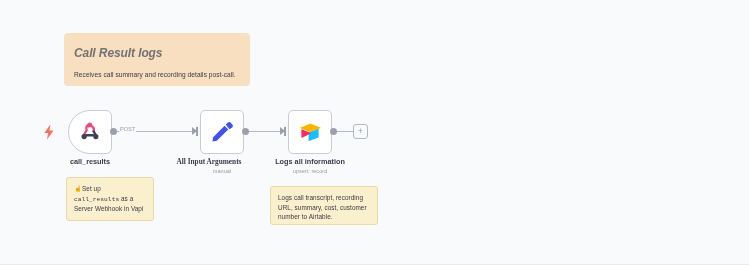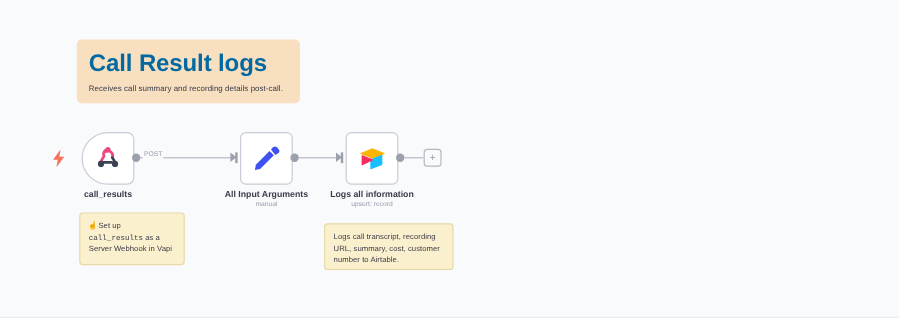--- a/index.html
+++ b/index.html
@@ -29,26 +29,27 @@
     left: 64px;
     top: 33px;
     width: 186px;
     height: 53px;
     background: #f7dfc0;
     border-radius: 4px;
     box-sizing: border-box;
     padding: 11px 10px 0 10px;
   }
   #header-note .note-title {
-    font-size: 20px;
+    font-size: 12px;
     font-weight: bold;
-    color: #0369a1;
+    color: #737373;
     letter-spacing: -0.1px;
     line-height: 18px;
     white-space: nowrap;
+    font-style: italic;
   }
   #header-note .note-sub {
     margin-top: 8px;
     font-size: 6.6px;
     color: #3a3a46;
     line-height: 9px;
     letter-spacing: 0.05px;
     white-space: nowrap;
   }
 
@@ -98,21 +99,21 @@
   }
   .node-sublabel {
     position: absolute;
     text-align: center;
     font-size: 5.6px;
     color: #9a9aa8;
     line-height: 8px;
     white-space: nowrap;
   }
   #label-webhook   { left: 30px;  top: 157px; width: 120px; }
-  #label-edit      { left: 163px; top: 157px; width: 118px; }
+  #label-edit      { left: 150px; top: 157px; width: 118px; font-family: Liberation Serif, serif; }
   #sublabel-edit   { left: 163px; top: 167px; width: 118px; }
   #label-airtable  { left: 248px; top: 157px; width: 124px; }
   #sublabel-airtable { left: 248px; top: 167px; width: 124px; }
 
   
   .conn-line {
     position: absolute;
     height: 1px;
     background: #b4b8c4;
   }

